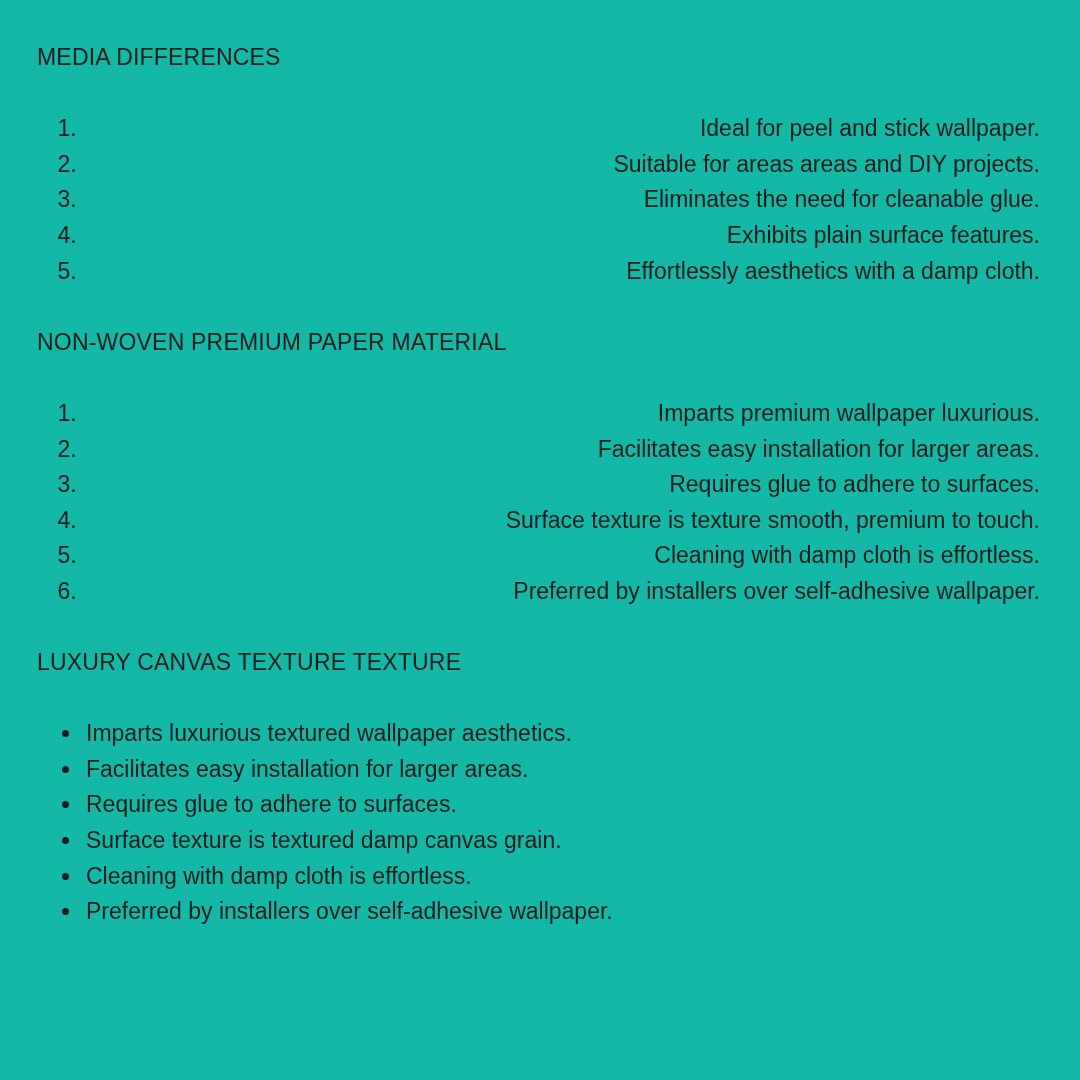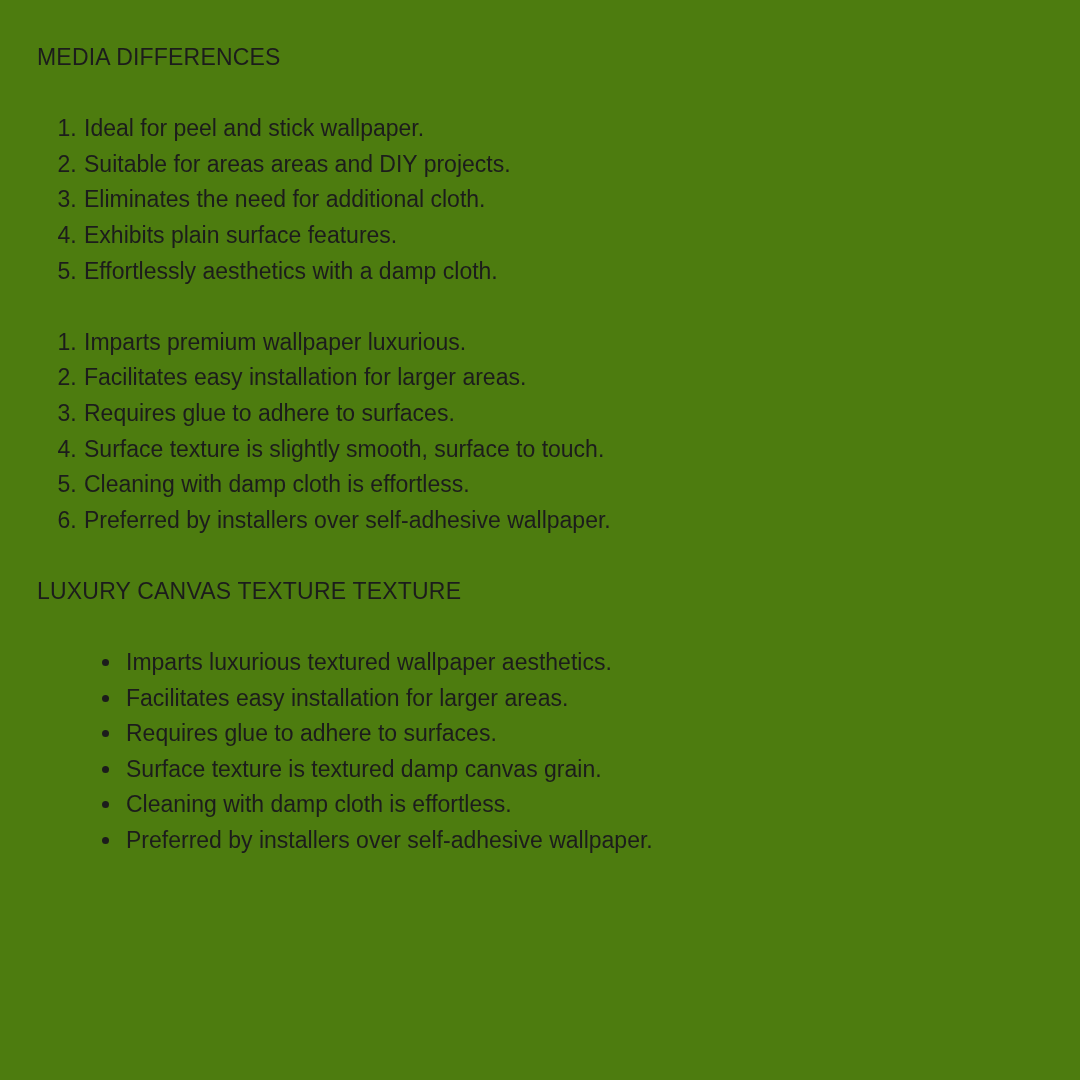--- a/index.html
+++ b/index.html
@@ -5,21 +5,21 @@
   html, body {
     margin: 0;
     padding: 0;
     background: #ffffff;
   }
   .page {
     width: 1080px;
     height: 1080px;
     box-sizing: border-box;
     overflow: hidden;
-    background: #4d7c0f;
+    background: #14b8a6;
   }
   .doc {
     box-sizing: border-box;
     padding: 40px 40px 0 37px;
     font-family: "Liberation Sans", sans-serif;
     font-size: 23px;
     line-height: 35.6px;
     font-weight: 400;
     color: #1c1c1c;
     -webkit-font-smoothing: antialiased;
@@ -28,50 +28,51 @@
     margin: 0 0 35.6px 0;
     font-weight: 400;
     letter-spacing: 0.2px;
   }
   .doc ol, .doc ul {
     margin: 0 0 35.6px 0;
     padding: 0 0 0 46px;
   }
   .doc ol li {
     padding-left: 1px;
+    text-align: right;
   }
   .doc ul li {
     padding-left: 3px;
-    margin-left: 40px;
   }
   .doc li::marker {
     font-family: "Liberation Sans", sans-serif;
   }
 </style>
 </head>
 <body>
 
 <div class="page">
   <div class="doc">
 
     <p class="heading">MEDIA DIFFERENCES</p>
 
     <ol>
       <li>Ideal for peel and stick wallpaper.</li>
       <li>Suitable for areas areas and DIY projects.</li>
-      <li>Eliminates the need for additional cloth.</li>
+      <li>Eliminates the need for cleanable glue.</li>
       <li>Exhibits plain surface features.</li>
       <li>Effortlessly aesthetics with a damp cloth.</li>
     </ol>
 
+    <p class="heading">NON-WOVEN PREMIUM PAPER MATERIAL</p>
     <ol>
       <li>Imparts premium wallpaper luxurious.</li>
       <li>Facilitates easy installation for larger areas.</li>
       <li>Requires glue to adhere to surfaces.</li>
-      <li>Surface texture is slightly smooth, surface to touch.</li>
+      <li>Surface texture is texture smooth, premium to touch.</li>
       <li>Cleaning with damp cloth is effortless.</li>
       <li>Preferred by installers over self-adhesive wallpaper.</li>
     </ol>
 
     <p class="heading">LUXURY CANVAS TEXTURE TEXTURE</p>
     <ul>
       <li>Imparts luxurious textured wallpaper aesthetics.</li>
       <li>Facilitates easy installation for larger areas.</li>
       <li>Requires glue to adhere to surfaces.</li>
       <li>Surface texture is textured damp canvas grain.</li>

